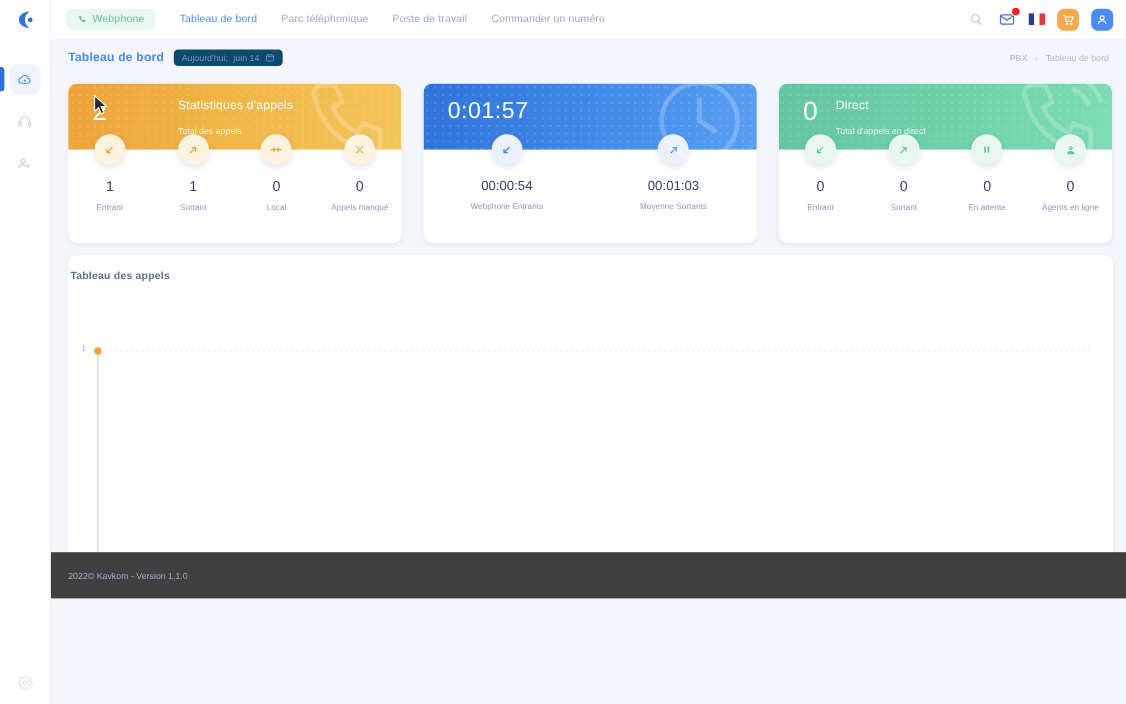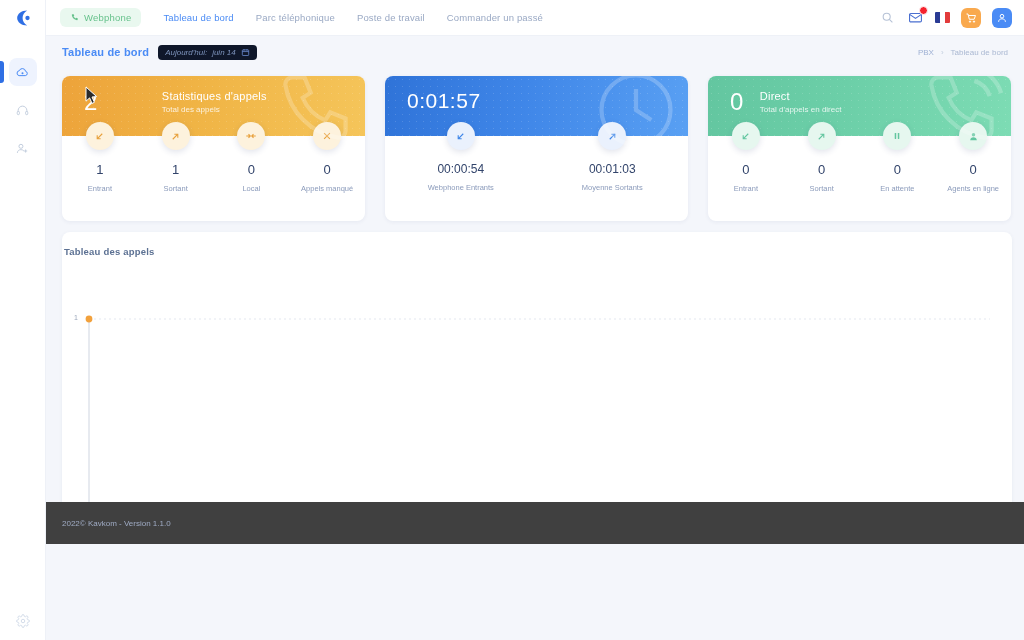--- a/index.html
+++ b/index.html
@@ -65,22 +65,22 @@
   .sq-orange { background:#f9a94e; }
   .sq-blue { background:#4a8bf5; }
 
   
   .page-head {
     position:absolute; left:46px; top:36px; width:978px; height:32px;
     display:flex; align-items:center; background:#f4f6fb;
   }
   .page-title { font-size:11px; font-weight:bold; color:#4a8bf5; margin-left:16px; letter-spacing:.2px;}
   .date-chip {
-    margin-left:9px; background:#0f172a; border-radius:4px; padding:3px 7px;
-    display:flex; align-items:flex-end; gap:5px; font-size:8px; color:#7d93bb;font-style:italic;
+    margin-left:9px; background:#0c4a6e; border-radius:4px; padding:3px 7px;
+    display:flex; align-items:flex-end; gap:5px; font-size:8px; color:#7d93bb;
   }
   .breadcrumb { margin-left:auto; padding-right:16px; display:flex; align-items:center; gap:7px; font-size:8px; color:#aab8d2;}
   .breadcrumb .bc-sep { color:#c3cede; }
   .breadcrumb .bc-first { color:#9fb1d4;margin-left:20px; }
 
   
   .cards { position:absolute; left:62px; top:76px; width:950px; display:flex; gap:20px; }
   .card {
     width:303px; border-radius:8px; overflow:hidden; background:#fff;
     box-shadow: 0 1px 4px rgba(40,60,110,.07);
@@ -92,21 +92,21 @@
   .card-green .card-top { background: linear-gradient(100deg,#63c6a0 0%,#6ccfa8 45%,#7ddcb4 100%); }
   .card-top::before{
     content:""; position:absolute; inset:0;
     background-image: radial-gradient(rgba(255,255,255,.28) .8px, transparent .9px);
     background-size: 7px 7px; opacity:.55;
   }
   .card-bigvalue { color:#fff; font-size:24px; font-weight:300; line-height:1; letter-spacing:.5px; position:relative; z-index:2;}
   .card-bigvalue.small { font-size:21px; }
   .card-texts { margin-left:16px; position:relative; z-index:2; }
   .card-title { color:#fff; font-size:11px; letter-spacing:.2px; }
-  .card-sub { color:rgba(255,255,255,.82); font-size:8px; margin-top:3px; }
+  .card-sub { color:rgba(255,255,255,.82); font-size:8px; margin-top:13px; }
   .card-watermark { position:absolute; right:6px; top:-12px; z-index:1; opacity:.22; }
 
   .stats-row { position:absolute; left:0; top:60px; width:100%; height:85px; display:flex; }
   .stat { flex:1; display:flex; flex-direction:column; align-items:center; }
   .stat-circle {
     width:28px; height:28px; border-radius:50%; margin-top:-14px;
     display:flex; align-items:center; justify-content:center;
     box-shadow: 0 2px 6px rgba(40,60,110,.14);
   }
   .c-amber { background:#fdf2dd; }
@@ -186,21 +186,21 @@
       <svg width="9" height="9" viewBox="0 0 24 24" fill="#67c28c">
         <path d="M6.6 3.5 h3.2 l1.6 4 -2.1 1.3 a11 11 0 0 0 5.9 5.9 l1.3-2.1 4 1.6 v3.2 a1.8 1.8 0 0 1-2 1.8 A16.5 16.5 0 0 1 4.8 5.5 a1.8 1.8 0 0 1 1.8-2 z"></path>
       </svg>
       <span>Webphone</span>
     </div>
 
     <div class="nav-links">
       <span class="nav-link active">Tableau de bord</span>
       <span class="nav-link">Parc téléphonique</span>
       <span class="nav-link">Poste de travail</span>
-      <span class="nav-link">Commander un passé</span>
+      <span class="nav-link">Commander un numéro</span>
     </div>
 
     <div class="top-right">
       <div class="icon-btn">
         <svg width="13" height="13" viewBox="0 0 24 24" fill="none" stroke="#b6c2d6" stroke-width="2">
           <circle cx="10.5" cy="10.5" r="6.5"></circle>
             <path d="M15.5 15.5 L21 21"></path>
         </svg>
       </div>
       <div class="icon-btn">

